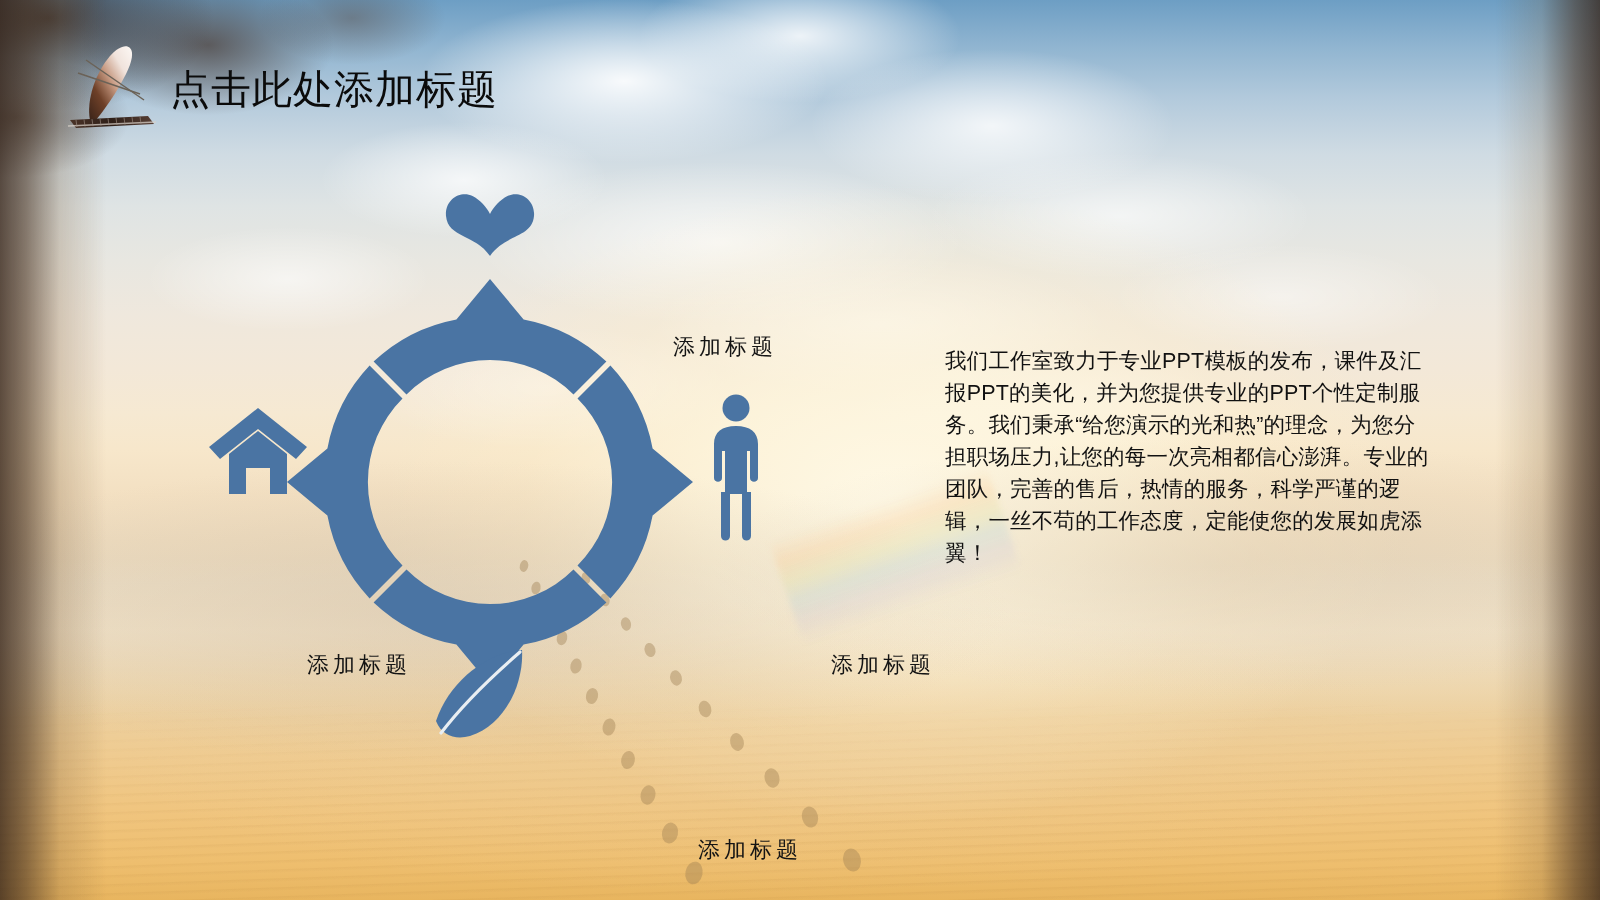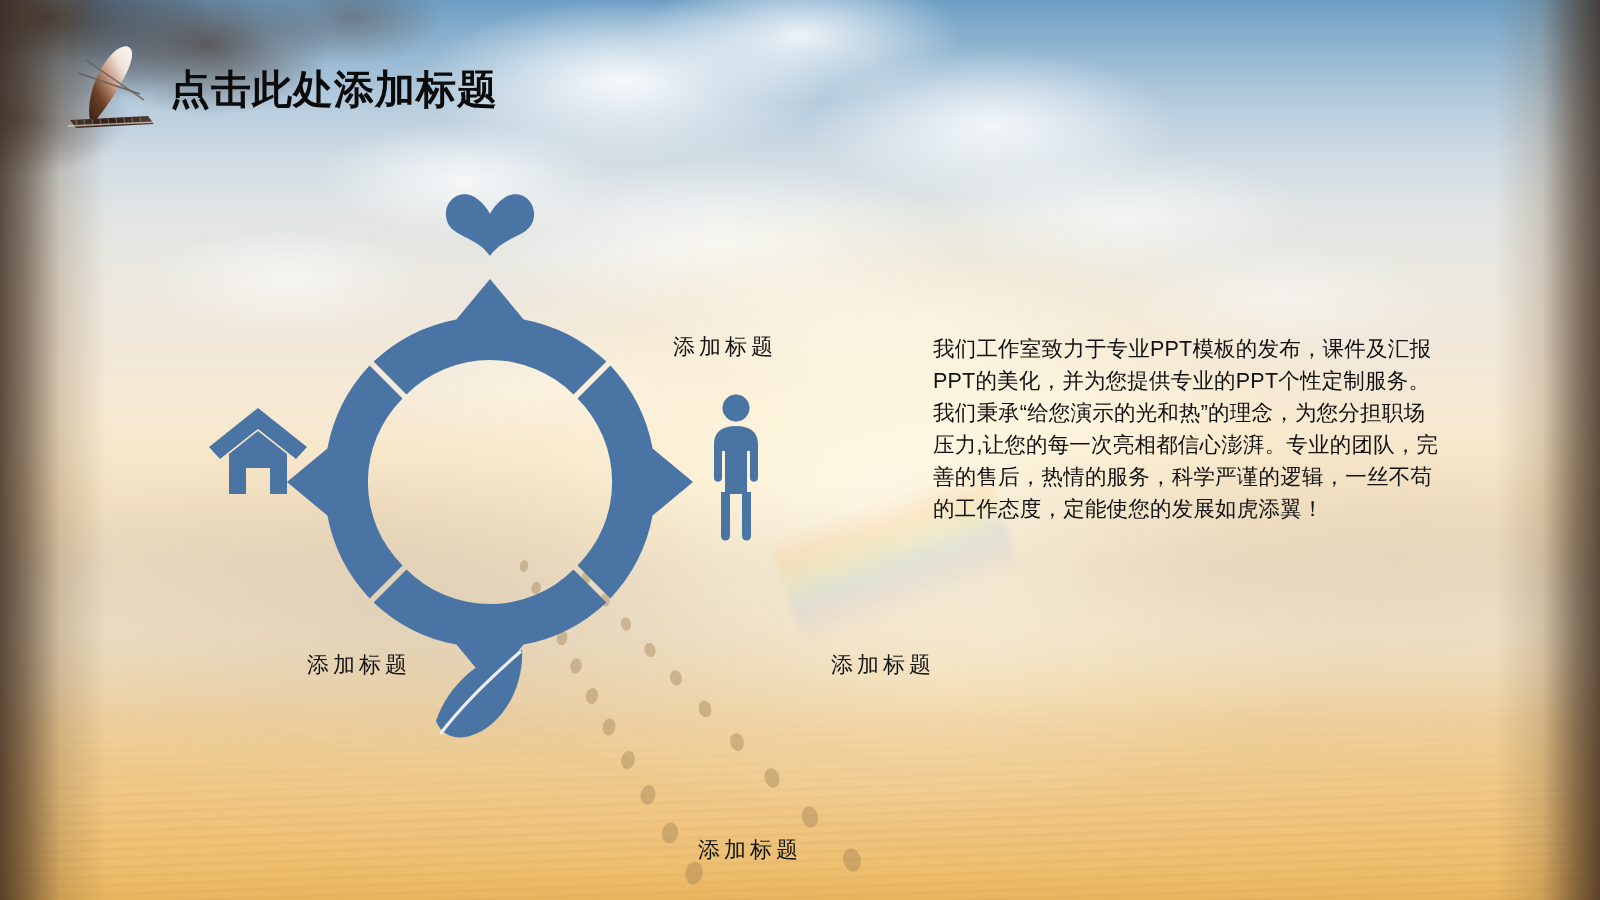--- a/index.html
+++ b/index.html
@@ -134,21 +134,21 @@
     left: 62px;
     top: 38px;
     width: 110px;
     height: 92px;
   }
   .hdr-title {
     position: absolute;
     left: 170px;
     top: 62px;
     font-size: 40px;
-    font-weight: 700;
+    font-weight: 400;
     color: #0b0b0b;
     letter-spacing: 1px;
     white-space: nowrap;
   }
 
   
   .diagram {
     position: absolute;
     left: 150px;
     top: 142px;
@@ -171,21 +171,21 @@
   .copy {
     position: absolute;
     left: 933px;
     top: 333px;
     width: 512px;
     font-size: 21.5px;
     line-height: 32px;
     color: #111111;
     letter-spacing: 0.2px;
   }
-  .copy p { margin: 0; }
+  .copy p { margin: 12px; }
   .copy .gap { height: 32px; }
 </style>
 </head>
 <body>
 
 <div id="slide">
 
   <div class="bg-layer bg-sky"></div>
   <div class="bg-layer bg-clouds"></div>
   <div class="bg-layer bg-glow"></div>

